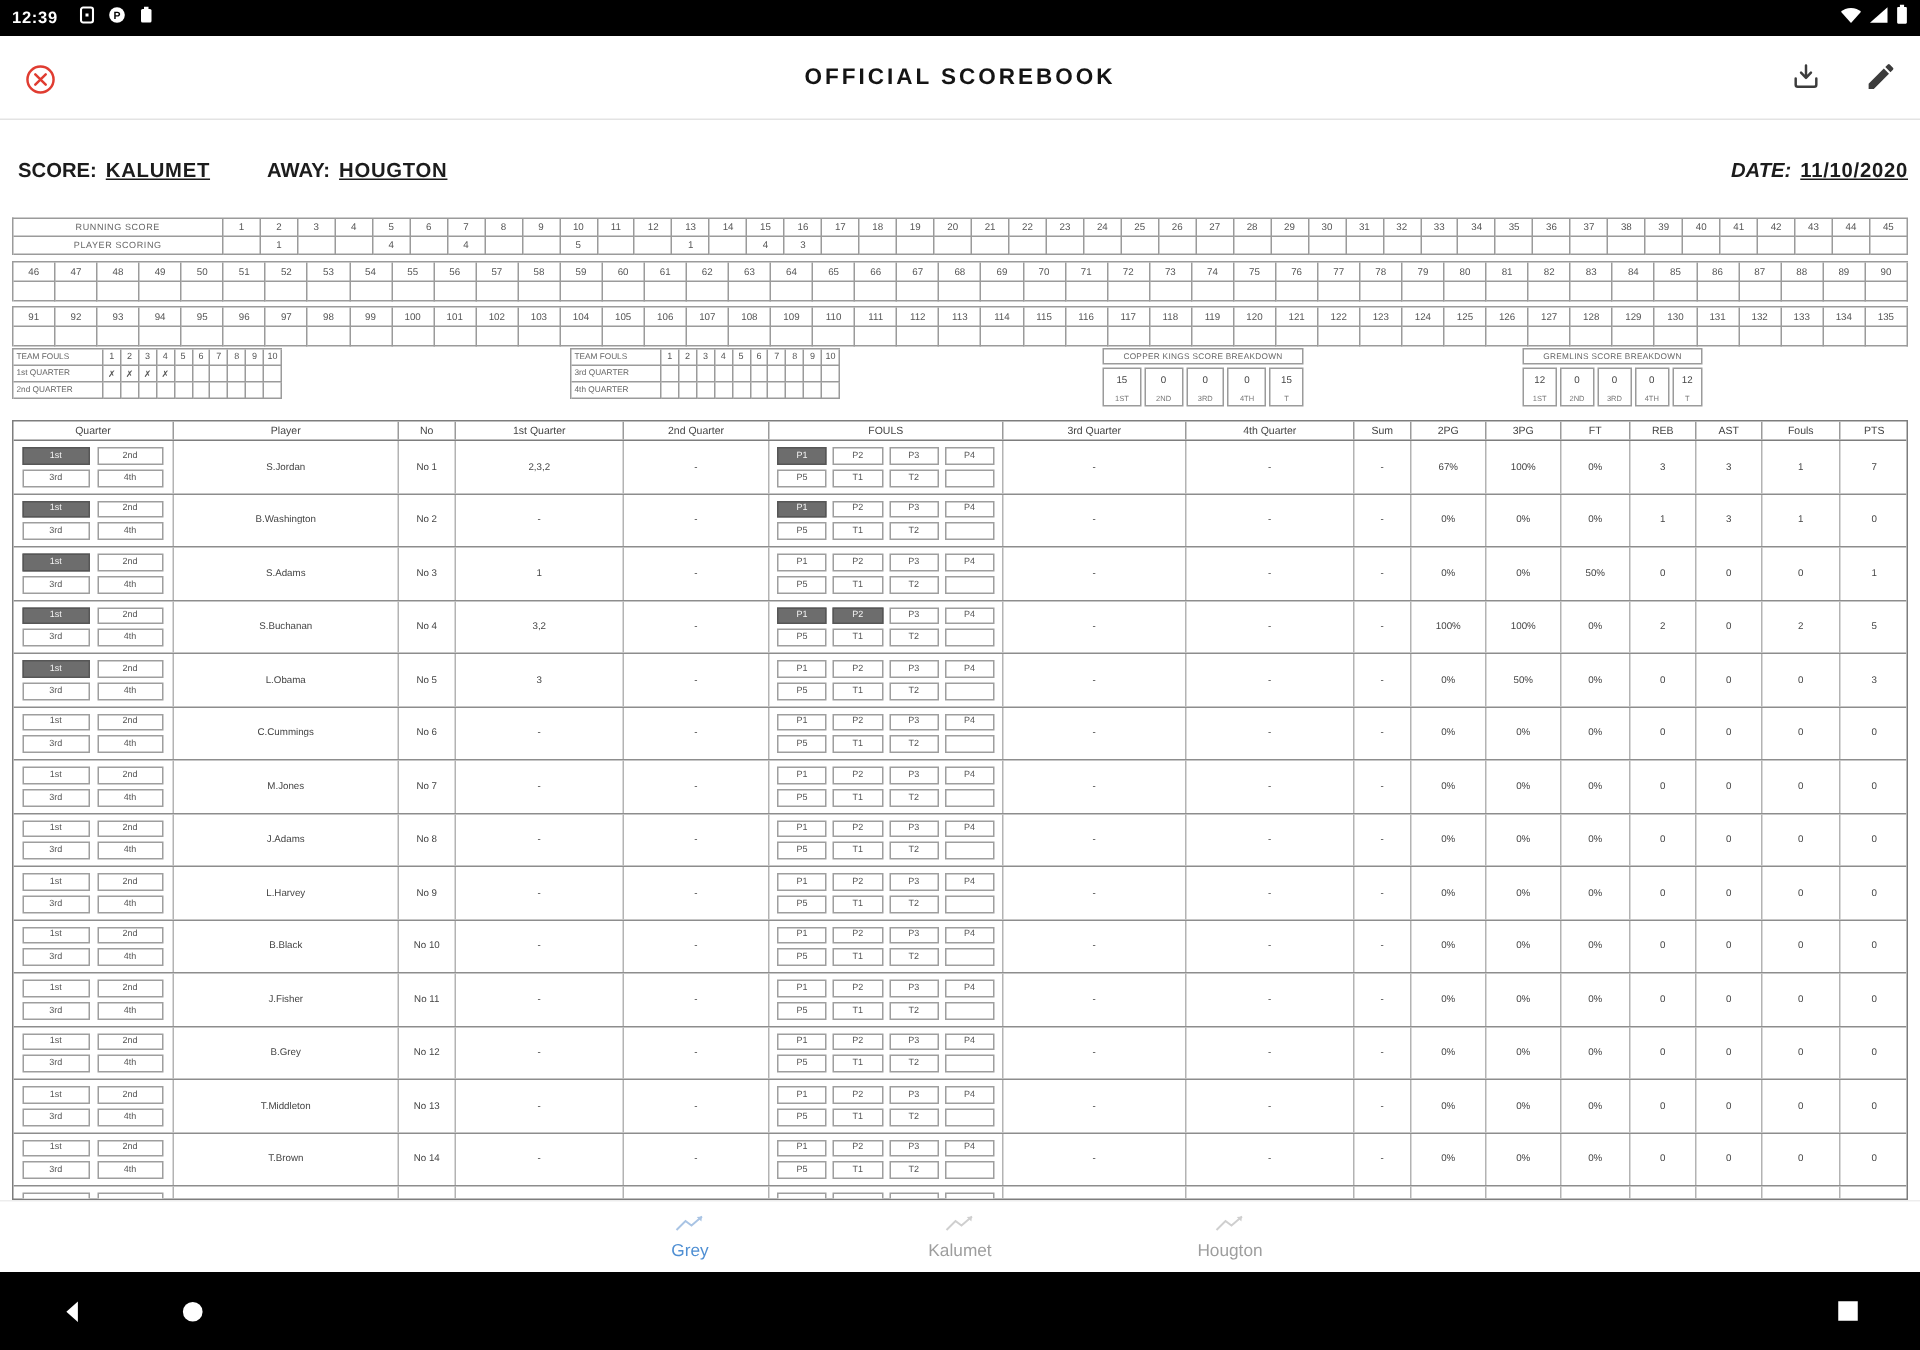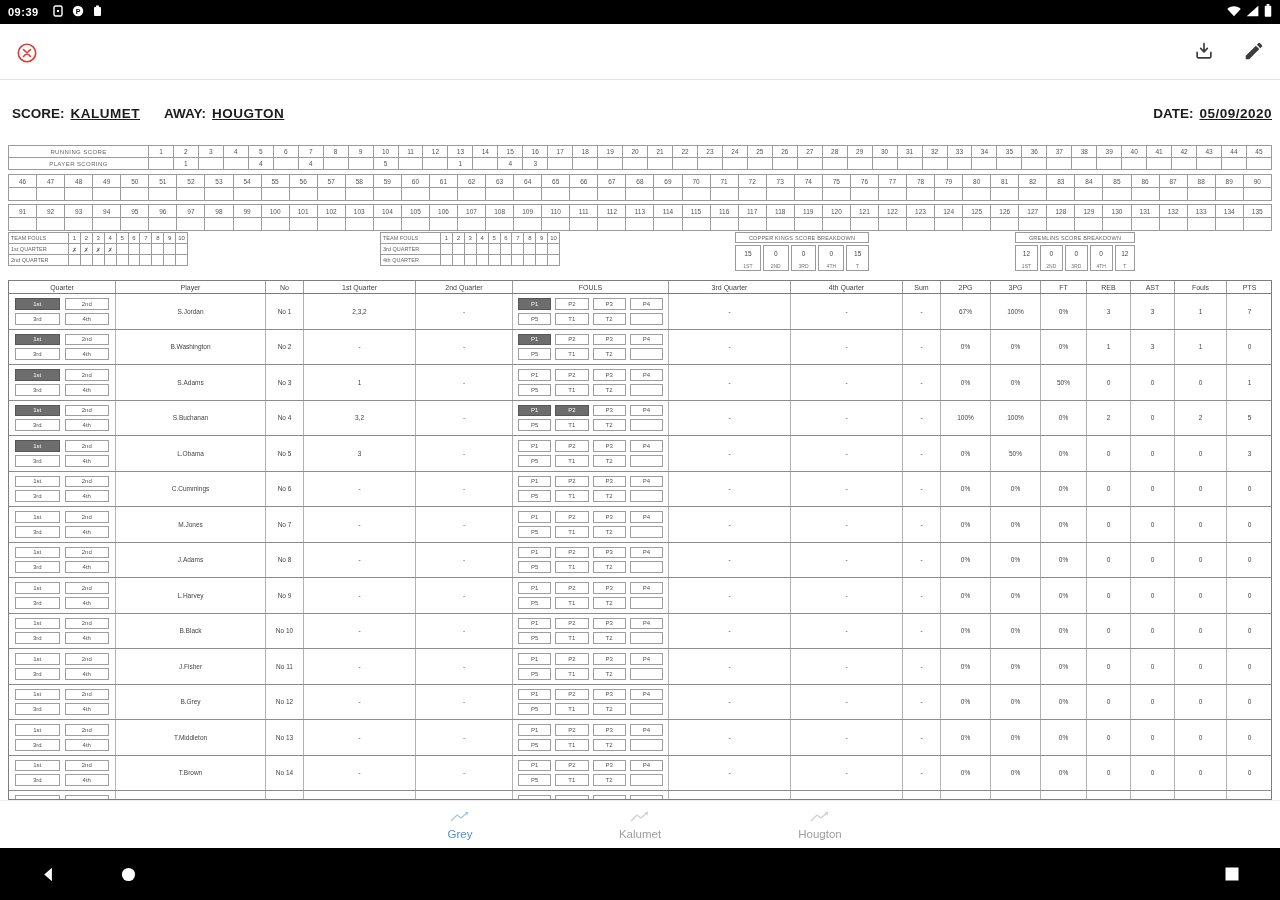--- a/index.html
+++ b/index.html
@@ -20,22 +20,22 @@
     border-bottom:1px solid #e3e3e3; }
   .close-btn { position:absolute; left:16px; top:18px; width:22px; height:22px; background:none; border:none; cursor:pointer; }
   .page-title { position:absolute; left:0; right:0; top:19px; text-align:center; font-size:15px;
     font-weight:700; letter-spacing:2px; color:#141414; }
   .appbar-actions { position:absolute; right:14px; top:16px; display:flex; gap:26px; }
   .appbar-actions button { background:none; border:none; width:24px; height:24px; cursor:pointer; }
   
   .meta { position:absolute; top:106px; left:12px; right:8px; display:flex; align-items:baseline;
     font-size:13.5px; font-weight:700; color:#1c1c1c; }
   .meta .val { text-decoration:underline; margin-left:6px; letter-spacing:.5px; }
-  .meta .away { margin-left:24px; }
-  .meta .date { margin-left:auto; }
+  .meta .away { margin-left:38px; }
+  .meta .date { margin-left:auto;font-style:italic; }
   
   .rs-wrap { position:absolute; top:145px; left:8px; width:1264px; }
   .rs-band { border-left:1px solid #9b9b9b; border-top:1px solid #9b9b9b; }
   .rs-b2 { margin-top:4px; } .rs-b3 { margin-top:3px; }
   .rs-row { display:flex; height:12px; }
   .rs-b2 .rs-row, .rs-b3 .rs-row { height:13px; }
   .rs-label { width:140px; flex:none; border-right:1px solid #9b9b9b; border-bottom:1px solid #9b9b9b;
     font-size:6px; color:#666; display:flex; align-items:center; justify-content:center; letter-spacing:.4px; }
   .rs-cell { flex:1; border-right:1px solid #9b9b9b; border-bottom:1px solid #9b9b9b;
     font-size:6.5px; color:#555; display:flex; align-items:center; justify-content:center; }
@@ -79,21 +79,21 @@
   .nav-btn { position:absolute; top:0; width:52px; height:52px; background:none; border:none;
     display:flex; align-items:center; justify-content:center; cursor:pointer; }
   .nav-back { left:22px; } .nav-home { left:102px; } .nav-recents { right:22px; }
 </style>
 </head>
 <body>
 
 <div class="screen">
 
   <div class="status-bar">
-    <span class="status-time">09:39</span>
+    <span class="status-time">12:39</span>
     <span class="sb-left">
       <span class="sb-ic"><svg width="10" height="12" viewBox="0 0 10 12">
             <rect x="1" y="1" width="8" height="10" rx="1.5" fill="none" stroke="#fff" stroke-width="1.4"></rect>
             <rect x="4" y="5" width="2" height="2" fill="#fff"></rect>
           </svg></span>
       <span class="sb-ic"><svg width="12" height="12" viewBox="0 0 12 12">
             <circle cx="6" cy="6" r="5.2" fill="#fff"></circle>
             <text x="6" y="8.6" font-size="7" font-family="Liberation Sans, sans-serif" font-weight="bold" text-anchor="middle" fill="#000">P</text>
           </svg></span>
       <span class="sb-ic"><svg width="9" height="12" viewBox="0 0 9 12">
@@ -115,20 +115,21 @@
     </span>
   </div>
 
   <div class="app-bar">
     <button class="close-btn" aria-label="close">
       <svg width="22" height="22" viewBox="0 0 24 24">
           <circle cx="12" cy="12" r="9.5" fill="none" stroke="#e03c31" stroke-width="1.8"></circle>
           <path d="M8.2 8.2l7.6 7.6M15.8 8.2l-7.6 7.6" stroke="#e03c31" stroke-width="1.8" stroke-linecap="round"></path>
         </svg>
     </button>
+    <div class="page-title">OFFICIAL SCOREBOOK</div>
     <div class="appbar-actions">
       <button aria-label="download">
         <svg width="22" height="22" viewBox="0 0 24 24">
             <path d="M12 4v8M8.4 9.2L12 13l3.6-3.8" fill="none" stroke="#3c3c3c" stroke-width="1.8" stroke-linecap="round" stroke-linejoin="round"></path>
             <path d="M4.5 13.5v4.5a1.5 1.5 0 0 0 1.5 1.5h12a1.5 1.5 0 0 0 1.5-1.5v-4.5" fill="none" stroke="#3c3c3c" stroke-width="1.8" stroke-linecap="round"></path>
           </svg>
       </button>
       <button aria-label="edit">
         <svg width="22" height="22" viewBox="0 0 24 24">
             <path d="M3 17.25V21h3.75L17.81 9.94l-3.75-3.75L3 17.25zM20.71 7.04a1 1 0 0 0 0-1.41l-2.34-2.34a1 1 0 0 0-1.41 0l-1.83 1.83 3.75 3.75 1.83-1.83z" fill="#3c3c3c"></path>
@@ -136,21 +137,21 @@
       </button>
     </div>
   </div>
 
   <div class="meta">
     <span>SCORE:</span>
     <span class="val">KALUMET</span>
     <span class="away">AWAY:</span>
     <span class="val">HOUGTON</span>
     <span class="date">DATE:</span>
-    <span class="val">05/09/2020</span>
+    <span class="val">11/10/2020</span>
   </div>
 
   <div class="rs-wrap" id="running-score">
       <div class="rs-band">
         <div class="rs-row">
           <div class="rs-label">RUNNING SCORE</div>
           <div class="rs-cell">1</div>
           <div class="rs-cell">2</div>
           <div class="rs-cell">3</div>
           <div class="rs-cell">4</div>

